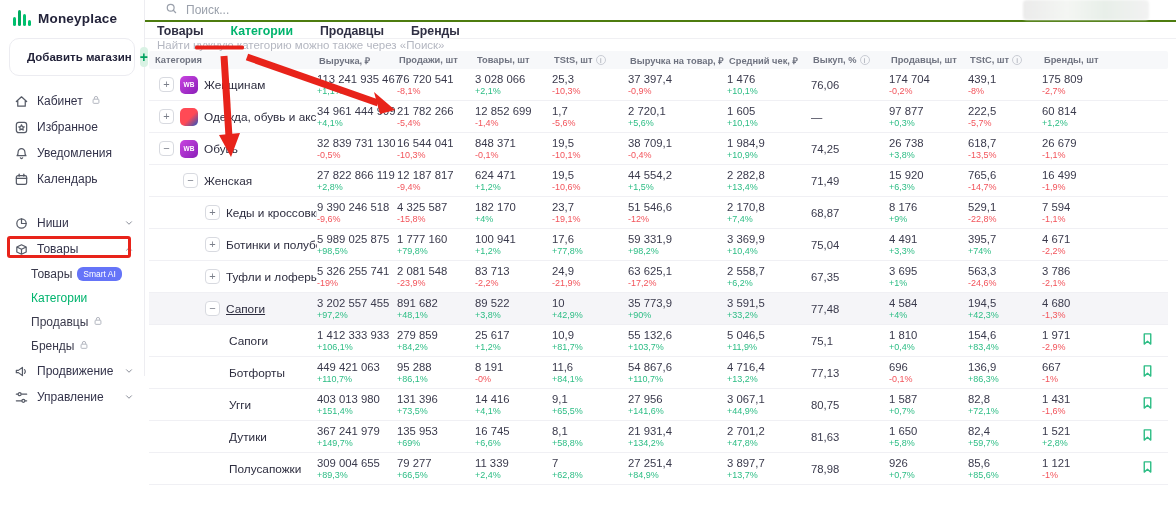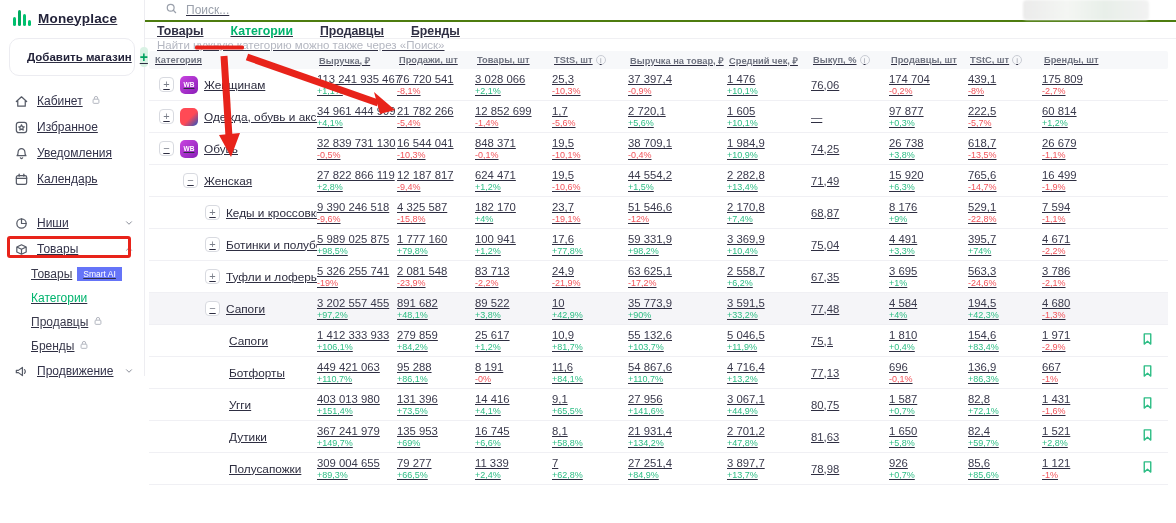--- a/index.html
+++ b/index.html
@@ -1,39 +1,39 @@
 <!DOCTYPE html>
 <html><head>
 <meta charset="utf-8">
 <style>
   * { margin:0; padding:0; box-sizing:border-box; }
   html,body { width:1176px; height:523px; overflow:hidden; background:#fff;
     font-family:"Liberation Sans", sans-serif; color:#2e2e42; }
-  .page { display:flex; width:1176px; height:376px; position:relative;text-decoration:underline; }
+  .page { display:flex; width:1176px; height:376px; position:relative; }
 
   
   .sidebar { width:145px; min-width:145px; height:100%; border-right:1px solid #ededf1; background:#fff; position:relative; }
   .logo-row { display:flex; align-items:center; gap:7px; padding:10px 0 8px 13px; }
   .logo-bars { display:flex; align-items:flex-end; gap:2px; height:16px; }
   .logo-bars i { display:block; width:3px; border-radius:2px; background:#00c06e; }
   .logo-bars i:nth-child(1){height:9px} .logo-bars i:nth-child(2){height:16px; background:#00a95f}
   .logo-bars i:nth-child(3){height:12px} .logo-bars i:nth-child(4){height:6px}
   .logo-text { font-size:13.5px; font-weight:bold; color:#23233a; letter-spacing:.2px; }
   .add-store { margin:4px 9px 10px 9px; border:1px solid #ececf1; border-radius:10px; padding:8px 17px; display:flex; align-items:center; gap:4px; }
   .add-store .lbl { font-size:11.5px; font-weight:bold; color:#23233a; white-space:nowrap; }
   .add-plus { margin-left:auto; width:20px; height:20px; border-radius:6px; background:#d9f2e4; color:#00a15f; font-weight:bold; font-size:14px; display:flex; align-items:center; justify-content:center; }
   .nav { padding:2px 0 0 0; }
   .nav-item { display:flex; align-items:center; gap:8px; padding:5px 10px 5px 13px; font-size:12px; color:#33334a; cursor:default; }
   .nav-item .ic { width:16px; height:16px; display:flex; align-items:center; justify-content:center; }
   .nav-item svg { display:block; }
   .chev { margin-left:auto; color:#8a8e99; font-size:9px; }
   .nav-gap { height:18px; }
   .nav-sub { padding:5px 10px 5px 31px; font-size:12px; color:#3a3a4c; display:flex; align-items:center; gap:5px; }
   .nav-sub.active { color:#00b46e; }
-  .pill { background:#6574f8; color:#fff; font-size:8.5px; padding:1.5px 6px 2px; border-radius:0; }
+  .pill { background:#6574f8; color:#fff; font-size:8.5px; padding:1.5px 6px 2px; border-radius:6px; }
   .lock { display:inline-flex; transform:translateY(-1px); }
 
   
   .content { flex:1; display:flex; flex-direction:column; background:#fff; min-width:0; }
   .topbar { height:29px; border-bottom:2px solid #4d7c0f; display:flex; align-items:center; padding:0 27px 0 20px; gap:8px; }
   .search-input { border:0; outline:0; font-size:12px; color:#555; width:300px; font-family:inherit; }
   .search-input::placeholder { color:#9aa0ab; }
   .blur-chip { margin-left:auto; width:126px; height:20px; border-radius:4px;
     background:linear-gradient(90deg,#ebebeb,#f4f6f3 35%,#e8efe9 65%,#f2f2f2); filter:blur(1px); }
   .tabsbar { height:27px; border-bottom:1px solid #f0f0f3; display:flex; align-items:center; gap:27px; padding:0 12px; }
@@ -194,20 +194,36 @@
               <path d="M2.5 6.8v2.4h2.2L9 12.4V3.6L4.7 6.8zM11.2 6c1.1 1 1.1 3 0 4"></path>
             </svg>
           </span>
           <span>Продвижение</span>
           <span class="chev">
             <svg width="10" height="10" viewBox="0 0 16 16" fill="none" stroke="#8a8e99" stroke-width="1.6" stroke-linecap="round">
               <polyline points="4,6 8,10 12,6"></polyline>
             </svg>
           </span>
         </div>
+        <div class="nav-item">
+          <span class="ic">
+            <svg width="15" height="15" viewBox="0 0 16 16" fill="none" stroke="#555a66" stroke-width="1.3" stroke-linecap="round">
+              <line x1="2.5" y1="4.5" x2="13.5" y2="4.5"></line>
+              <line x1="2.5" y1="11.5" x2="13.5" y2="11.5"></line>
+              <circle cx="6" cy="4.5" r="1.6" fill="#fff"></circle>
+              <circle cx="10" cy="11.5" r="1.6" fill="#fff"></circle>
+            </svg>
+          </span>
+          <span>Управление</span>
+          <span class="chev">
+            <svg width="10" height="10" viewBox="0 0 16 16" fill="none" stroke="#8a8e99" stroke-width="1.6" stroke-linecap="round">
+              <polyline points="4,6 8,10 12,6"></polyline>
+            </svg>
+          </span>
+        </div>
       </div>
   </div>
 
   <div class="content">
     <div class="topbar">
       <span class="ic">
         <svg width="13" height="13" viewBox="0 0 16 16" fill="none" stroke="#9aa0ab" stroke-width="1.5">
             <circle cx="7" cy="7" r="4.2"></circle>
             <line x1="10.2" y1="10.2" x2="13.5" y2="13.5"></line>
           </svg>

